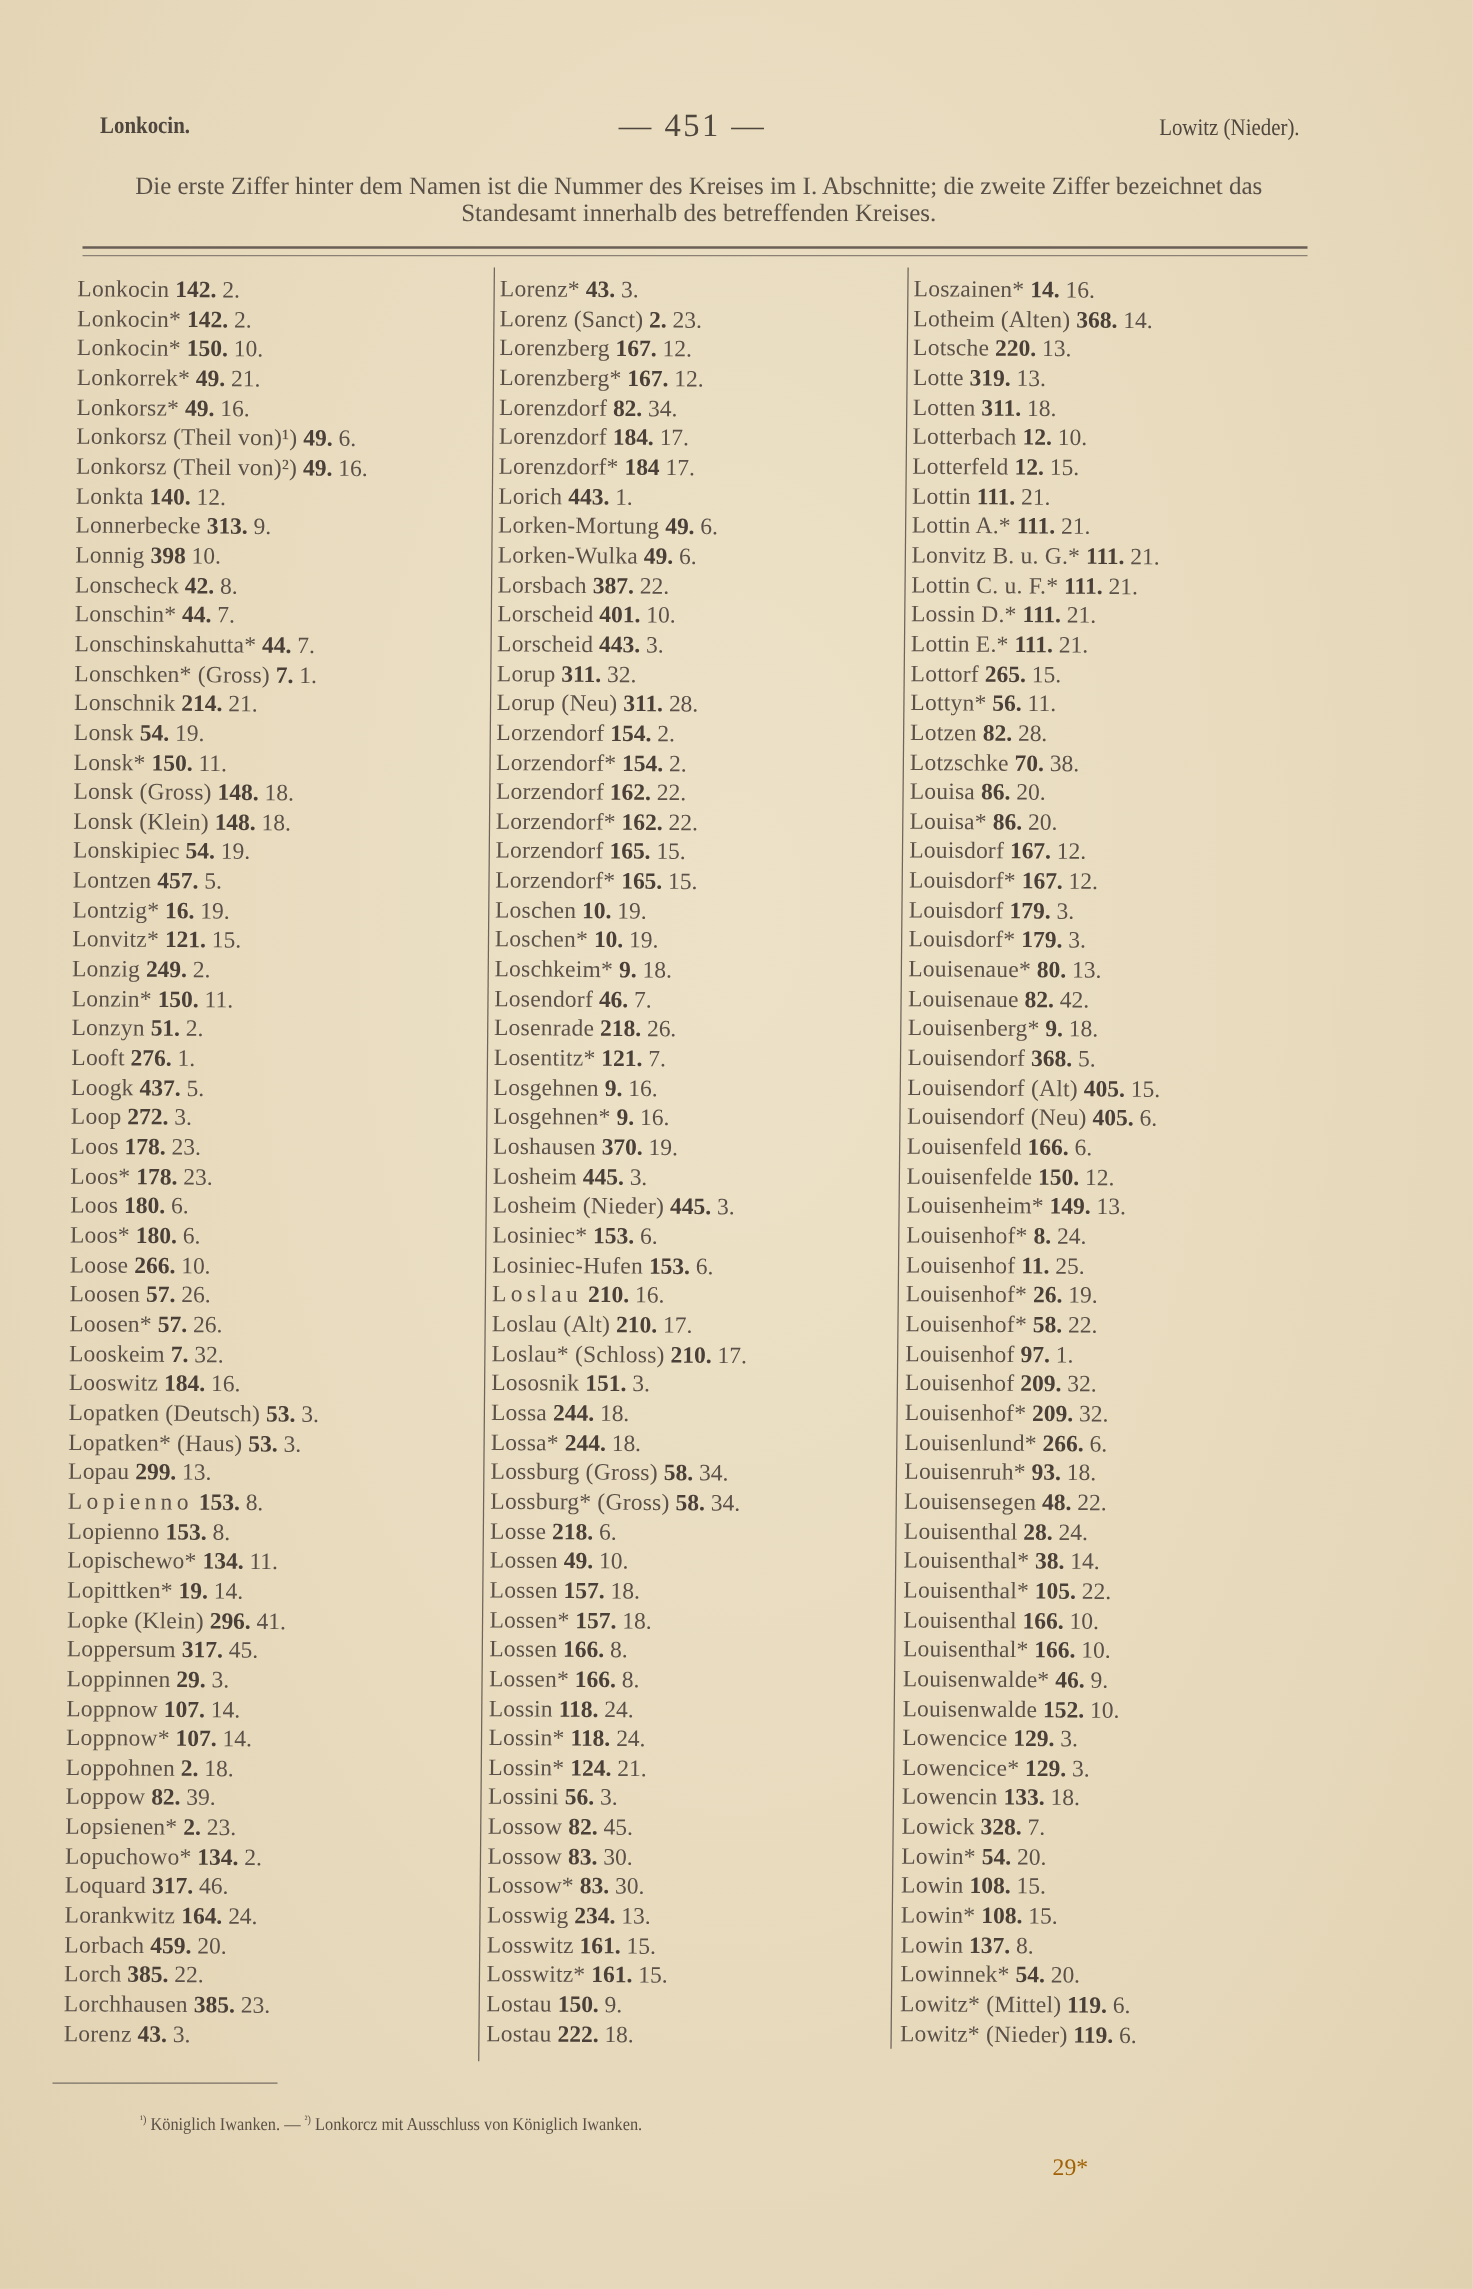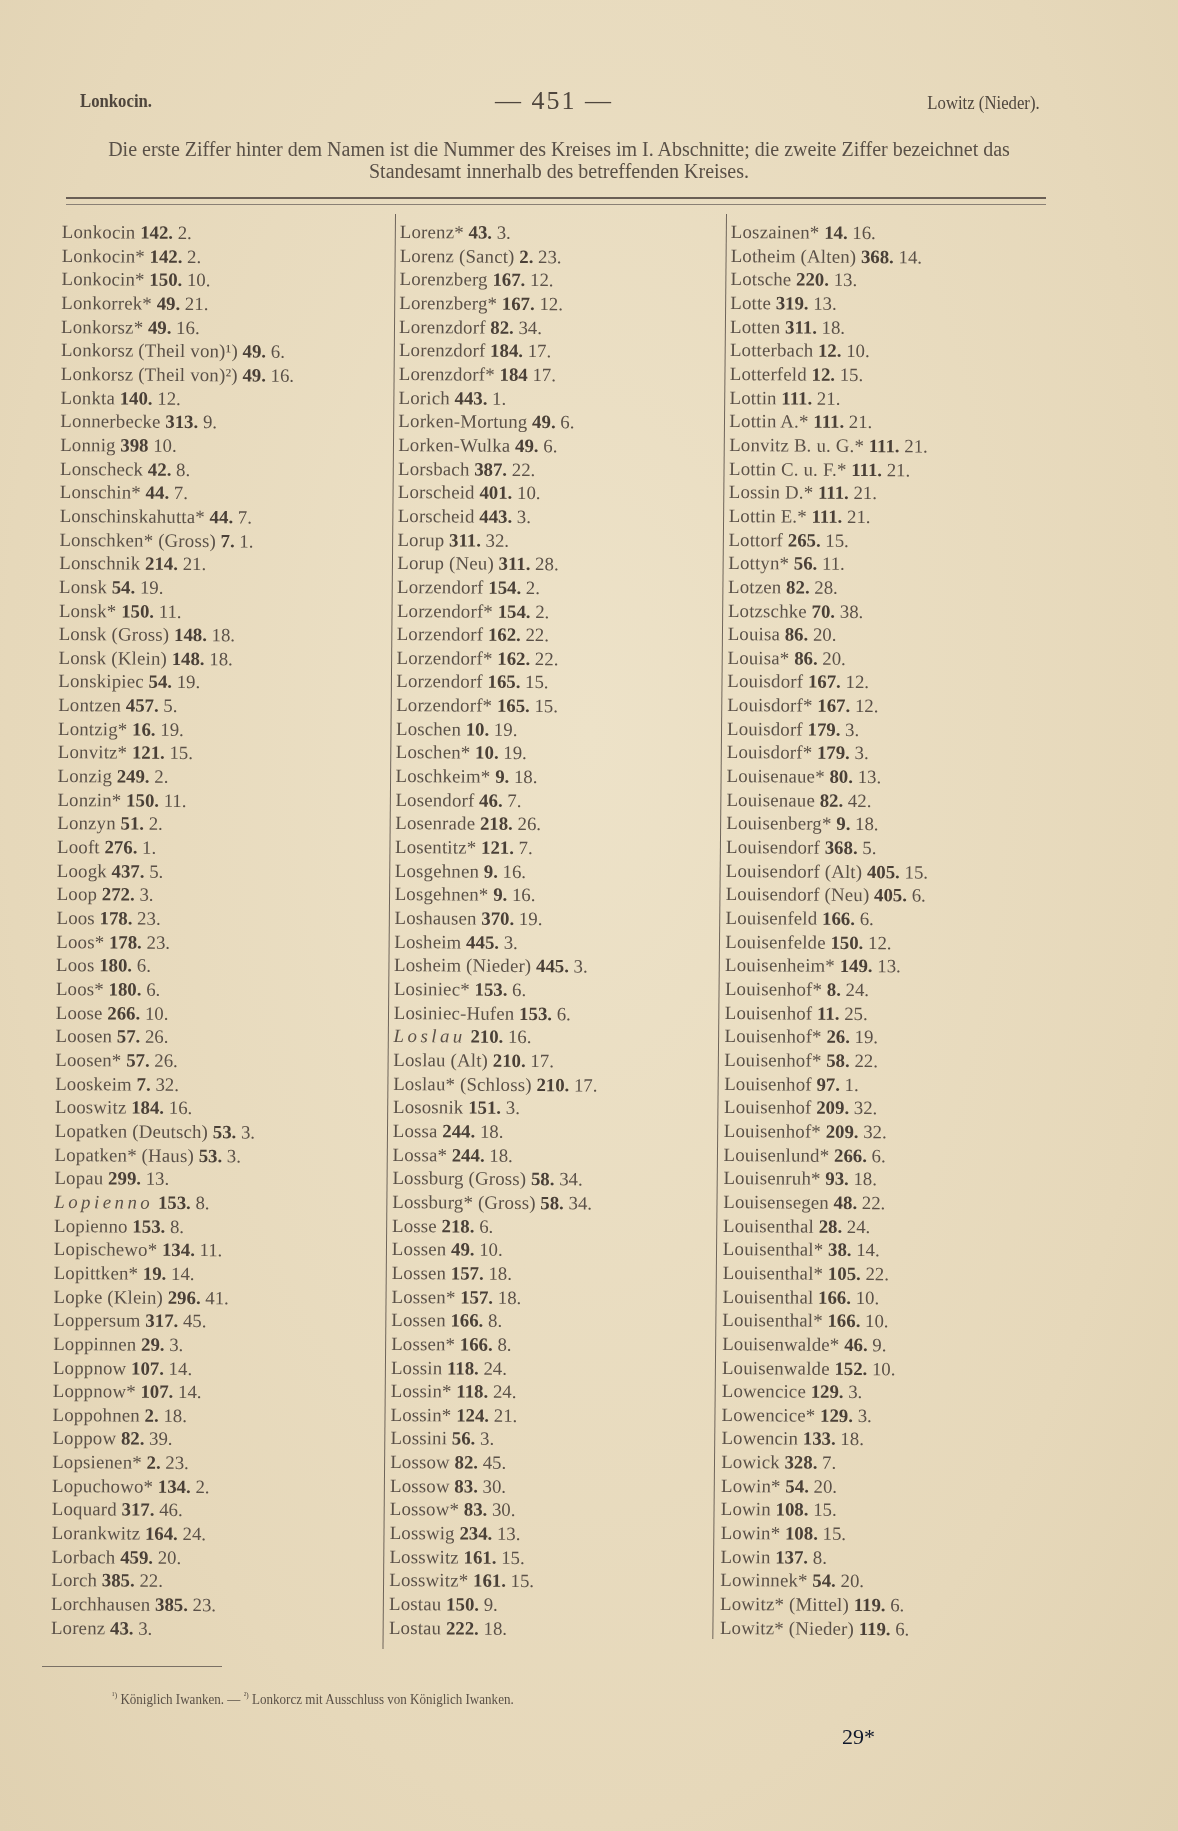--- a/index.html
+++ b/index.html
@@ -93,21 +93,21 @@
     position: absolute;
     width: 1px;
     background: #6e645a;
   }
   .div-1 { left: 395px; top: 0; height: 1435px; transform: rotate(0.5deg); transform-origin: top; }
   .div-2 { left: 726px; top: 0; height: 1425px; transform: rotate(0.55deg); transform-origin: top; }
   .entry { display: block; }
   .entry .nm { letter-spacing: 0.2px; }
   .entry .kr { font-weight: bold; color: #4a4037; }
   .entry .sa { }
-  .entry.spaced .nm { letter-spacing: 3.5px; font-style: italic; }
+  .entry.spaced .nm { letter-spacing: 3.5px; }
   .footnote-rule {
     position: absolute;
     top: 1666px;
     left: 42px;
     width: 180px;
     height: 1px;
     background: #7a7065;
   }
   .footnotes {
     position: absolute;
@@ -116,22 +116,22 @@
     font-size: 14.5px;
     color: #5a5046;
     transform: scaleX(0.9);
     transform-origin: left;
   }
   .footnotes sup { font-size: 9px; }
   .signature {
     position: absolute;
     top: 1724px;
     left: 842px;
-    font-size: 22px;
-    color: #0f172a;
+    font-size: 19px;
+    color: #a16207;
   }
 </style>
 </head>
 <body>
 
 <div class="running-head">
   <span class="rh-left">Lonkocin.</span>
   <span class="rh-center">— 451 —</span>
   <span class="rh-right">Lowitz (Nieder).</span>
 </div>

